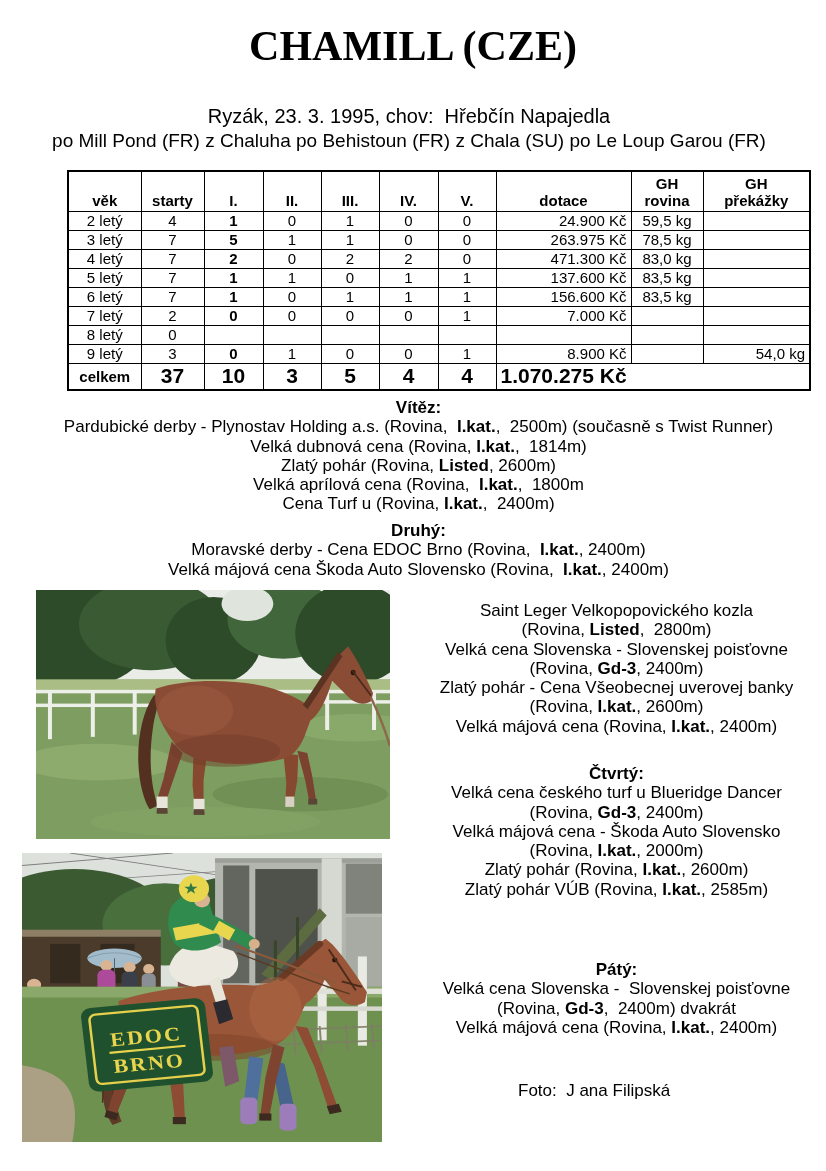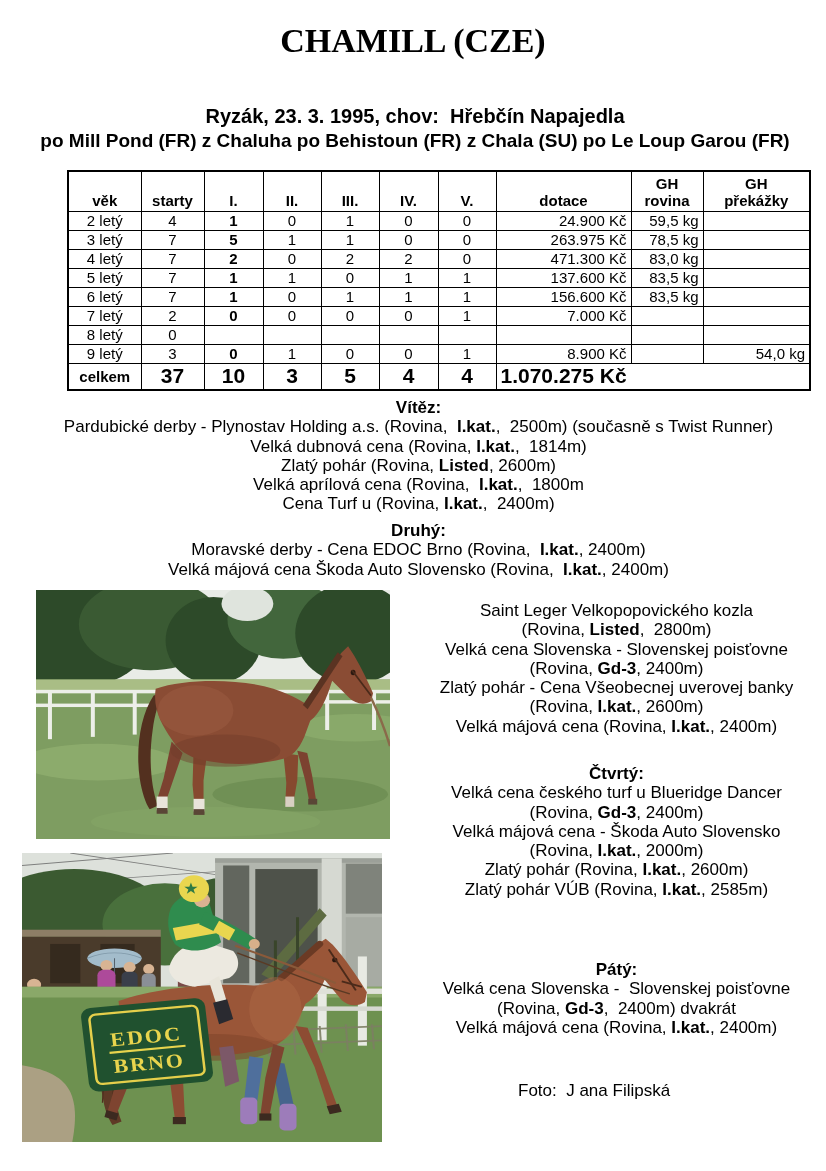--- a/index.html
+++ b/index.html
@@ -6,44 +6,44 @@
   html,body { background:#ffffff; }
   body {
     width:826px; height:1171px; position:relative;
     font-family:"Liberation Sans", sans-serif; color:#000;
     overflow:hidden;
   }
   .page { position:absolute; inset:0; background:#fff; }
 
   .title {
     position:absolute; top:22px; left:0; width:826px; text-align:center;
-    font-family:"Liberation Serif", serif; font-weight:700; font-size:34px;
+    font-family:"Liberation Serif", serif; font-weight:700; font-size:42px;
   }
   .sub1, .sub2 {
-    position:absolute; left:6px; width:818px; text-align:center;
-    font-size:20px; white-space:pre;font-weight:bold;
+    position:absolute; left:0; width:818px; text-align:center;
+    font-size:20px; white-space:pre;
   }
   .sub1 { top:105px; }
   .sub2 { top:130px; font-size:19px; }
 
   table.stats {
     position:absolute; left:67px; top:170px;
     border-collapse:collapse; border:2px solid #000; table-layout:fixed;
   }
   .stats th, .stats td {
     border:1px solid #000; font-size:15px; height:19px;
     padding:0 4px; white-space:nowrap; overflow:hidden;
   }
   .stats th { font-weight:700; vertical-align:bottom; text-align:center; height:40px; padding-bottom:2px; }
   .stats th .th-top { display:block; line-height:17px; }
   .c-vek  { text-align:center; }
   .c-ctr  { text-align:center; }
   .c-b    { font-weight:700; }
   .c-money{ text-align:right; padding-right:7px; }
-  .c-kgl  { text-align:right; padding-left:7px;margin-left:44px; }
+  .c-kgl  { text-align:center; padding-left:7px;margin-left:44px; }
   .c-kgr  { text-align:right; padding-right:7px; }
   .total-row td { font-weight:700; font-size:21px; height:27px; }
   .total-row .t-label { font-size:15px;margin-left:24px; }
   .c-total-money { text-align:left; padding-left:9px; }
 
   .section { position:absolute; text-align:center; font-size:17px; line-height:19.3px;padding-left:11px; }
   .section .heading { font-weight:700; }
   .section .tl { white-space:pre; }
   .b { font-weight:700; }
   .full { left:0; width:826px; }

